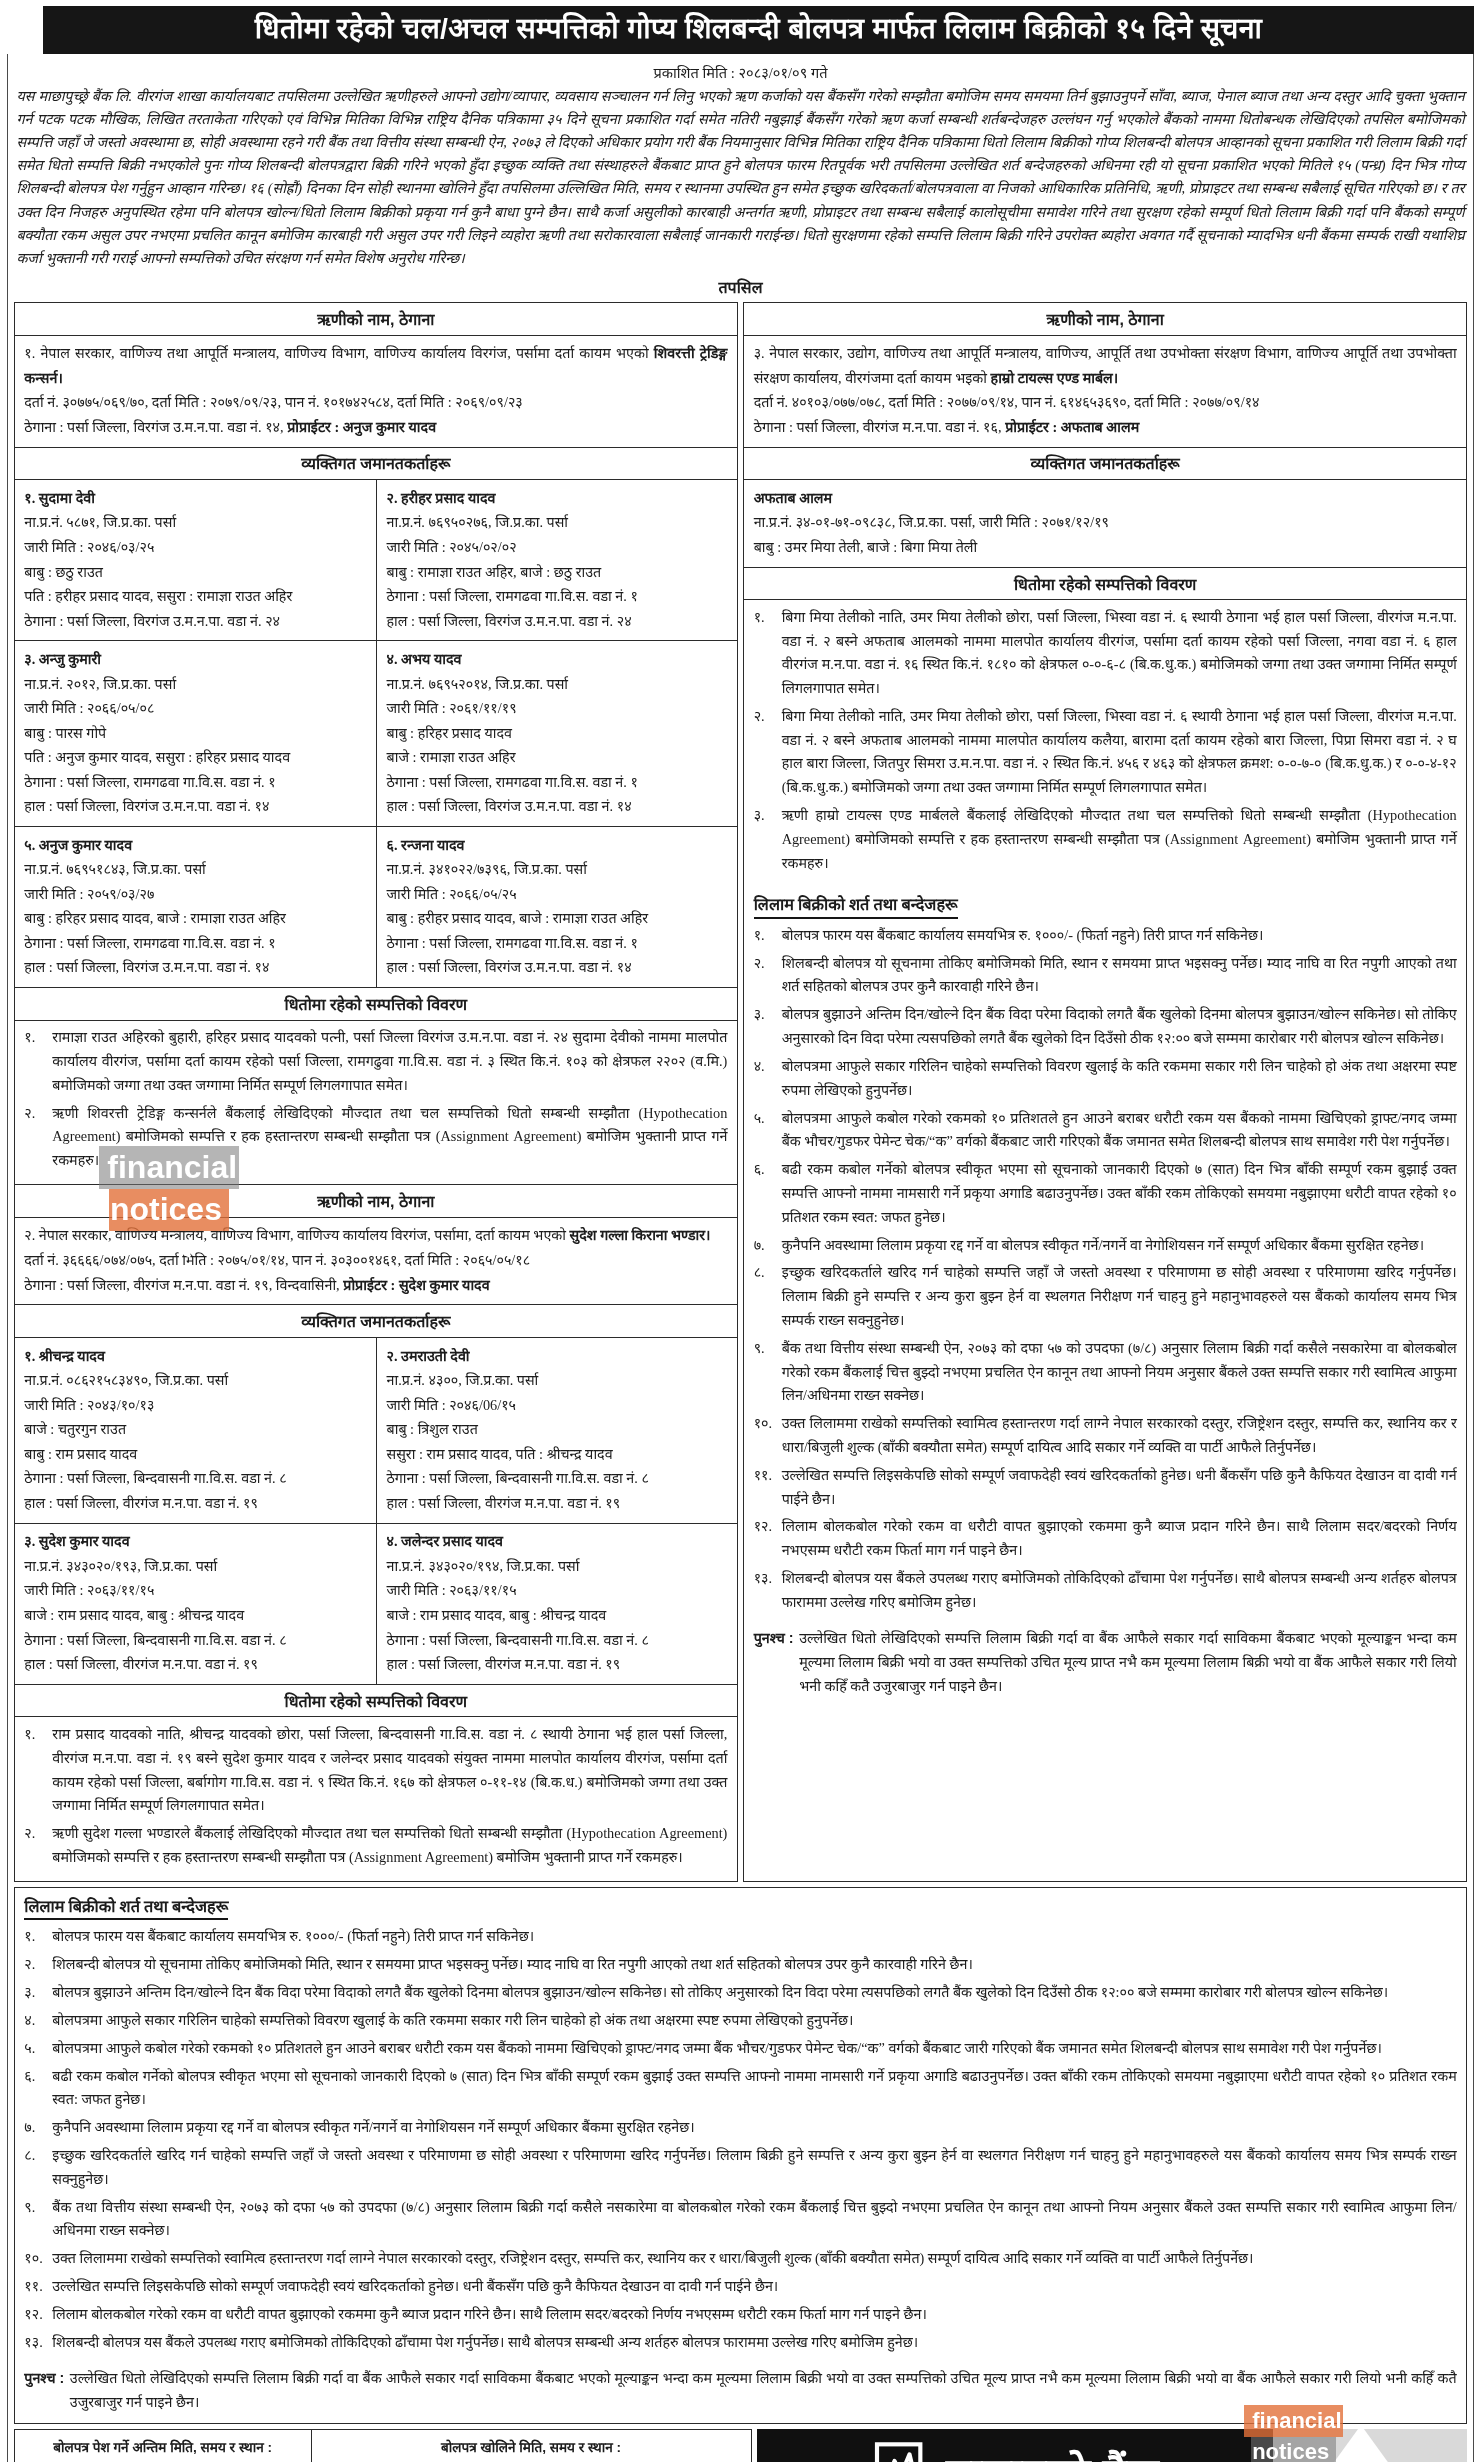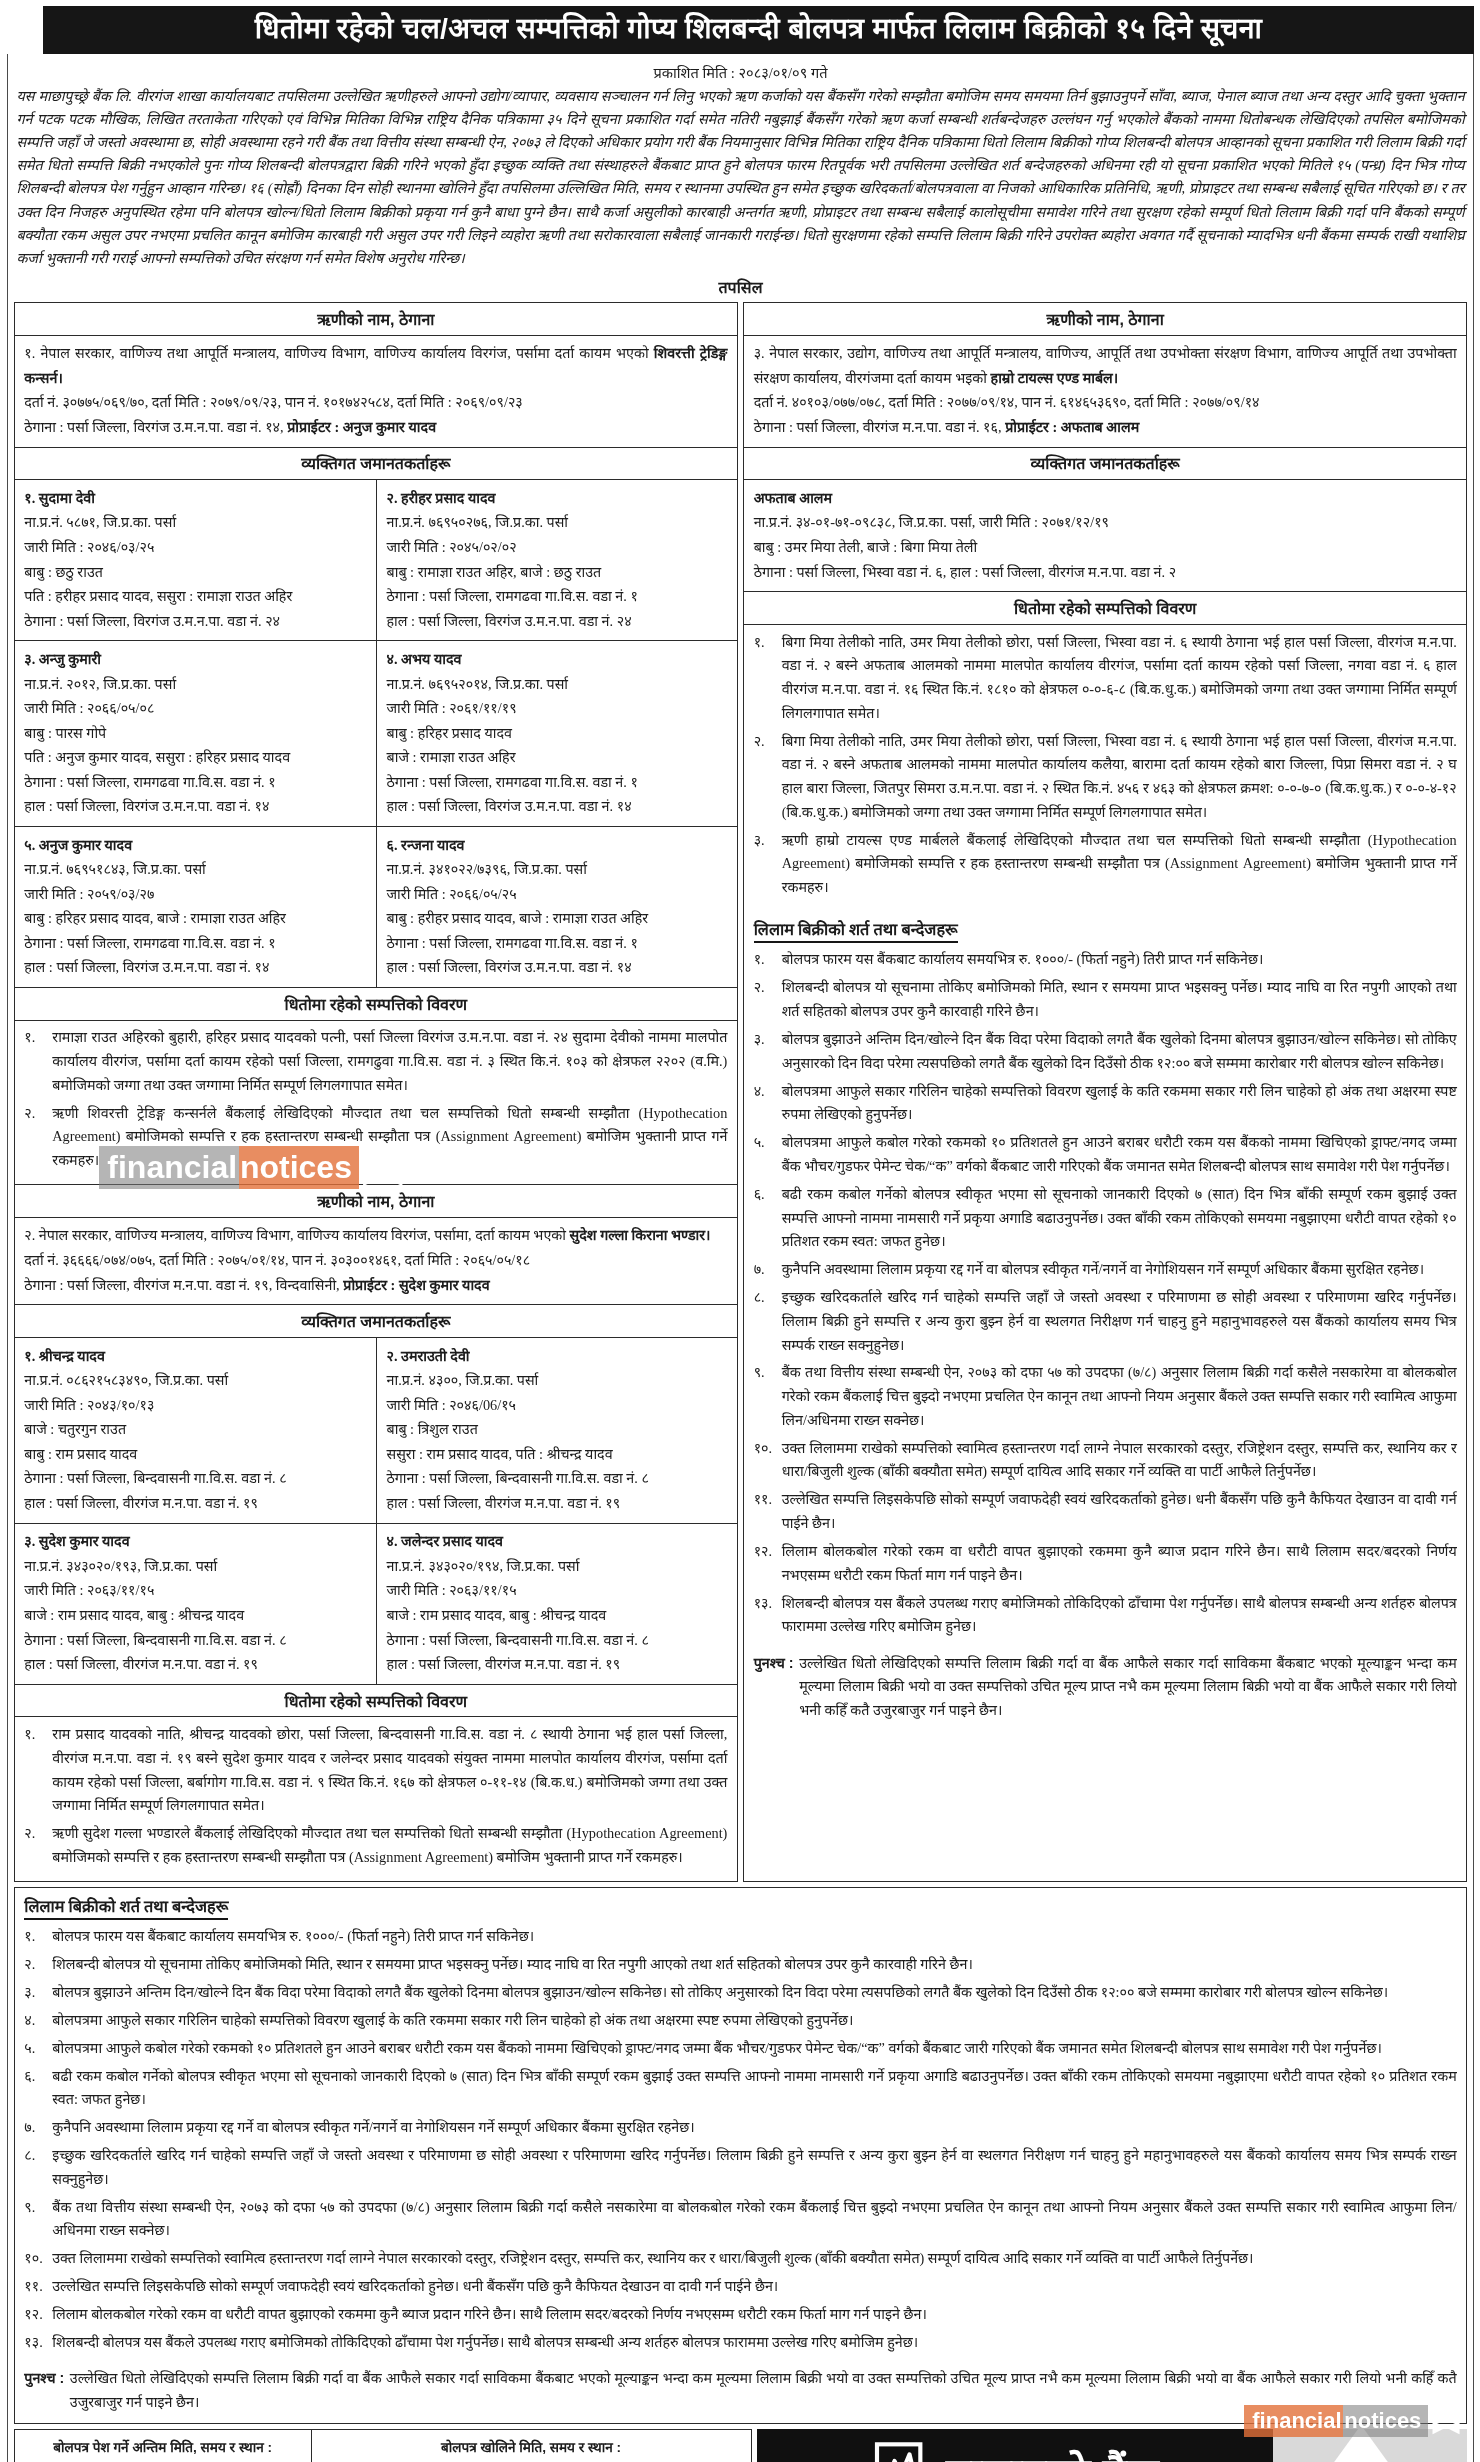--- a/index.html
+++ b/index.html
@@ -67,21 +67,21 @@
     display:flex; align-items:center; justify-content:center; gap:14px; }
   .f-logo .bank-name { font-family:"Liberation Sans","DejaVu Sans",sans-serif;
     font-weight:bold; font-size:42px; }
   .f-gray { flex:1; background:#d9d9d9; position:relative; text-align:center;
     padding-top:31px; font-size:14px; overflow:hidden; }
   .f-gray .peak { position:absolute; top:-4.2px; right:77px; width:0; height:0;
     border-left:29px solid transparent; border-right:29px solid transparent;
     border-bottom:40px solid #fff; }
 
   .watermark { position:absolute; font-family:"Liberation Sans","DejaVu Sans",sans-serif;
-    font-weight:bold; color:#fff; display:flex; align-items:flex-end; pointer-events:none; }
+    font-weight:bold; color:#fff; display:flex; align-items:center; pointer-events:none;flex-direction:column; }
   .wm-mid { left:99px; top:1146px; font-size:32px; }
   .wm-bot { left:1244px; top:2405px; font-size:22px; }
   .wm-a { background:rgba(120,120,120,0.55); padding:2.8px 1.4px 2.8px 8.3px; }
   .wm-b { background:rgba(226,112,58,0.8); padding:2.8px 7px 2.8px 1.4px; }
   .wm-bot .wm-a { background:rgba(226,112,58,0.8); }
   .wm-bot .wm-b { background:rgba(120,120,120,0.55); }
   .wm-arrow { color:#fff; margin-left:4.2px; font-size:0.8em; }
 </style>
 </head>
 <body>
@@ -236,21 +236,20 @@
           <span>३. नेपाल सरकार, उद्योग, वाणिज्य तथा आपूर्ति मन्त्रालय, वाणिज्य, आपूर्ति तथा उपभोक्ता संरक्षण विभाग, वाणिज्य आपूर्ति तथा उपभोक्ता संरक्षण कार्यालय, वीरगंजमा दर्ता कायम भइको </span><span class="bold">हाम्रो टायल्स एण्ड मार्बल।</span><br>
           <span>दर्ता नं. ४०१०३/०७७/०७८, दर्ता मिति : २०७७/०९/१४, पान नं. ६१४६५३६९०, दर्ता मिति : २०७७/०९/१४</span><br>
           <span>ठेगाना : पर्सा जिल्ला, वीरगंज म.न.पा. वडा नं. १६, </span><span class="bold">प्रोप्राईटर : अफताब आलम</span>
         </div>
         <div class="sec-head">व्यक्तिगत जमानतकर्ताहरू</div>
         <div class="g-grid single">
             <div class="g-cell">
               <div class="g-name">अफताब आलम</div>
               <div class="g-line">ना.प्र.नं. ३४-०१-७१-०९८३८, जि.प्र.का. पर्सा, जारी मिति : २०७१/१२/१९</div>
               <div class="g-line">बाबु : उमर मिया तेली, बाजे : बिगा मिया तेली</div>
-              <div class="g-line">ठेगाना : पर्सा जिल्ला, भिस्वा वडा नं. ६, हाल : पर्सा जिल्ला, वीरगंज म.न.पा. वडा नं. २</div>
             </div>
           </div>
         <div class="sec-head">धितोमा रहेको सम्पत्तिको विवरण</div>
         <div class="n-list">
             <div class="n-row">
               <span class="n-num">१.</span>
               <span class="n-txt">बिगा मिया तेलीको नाति, उमर मिया तेलीको छोरा, पर्सा जिल्ला, भिस्वा वडा नं. ६ स्थायी ठेगाना भई हाल पर्सा जिल्ला, वीरगंज म.न.पा. वडा नं. २ बस्ने अफताब आलमको नाममा मालपोत कार्यालय वीरगंज, पर्सामा दर्ता कायम रहेको पर्सा जिल्ला, नगवा वडा नं. ६ हाल वीरगंज म.न.पा. वडा नं. १६ स्थित कि.नं. १८१० को क्षेत्रफल ०-०-६-८ (बि.क.धु.क.) बमोजिमको जग्गा तथा उक्त जग्गामा निर्मित सम्पूर्ण लिगलगापात समेत।</span>
             </div>
             <div class="n-row">
               <span class="n-num">२.</span>

